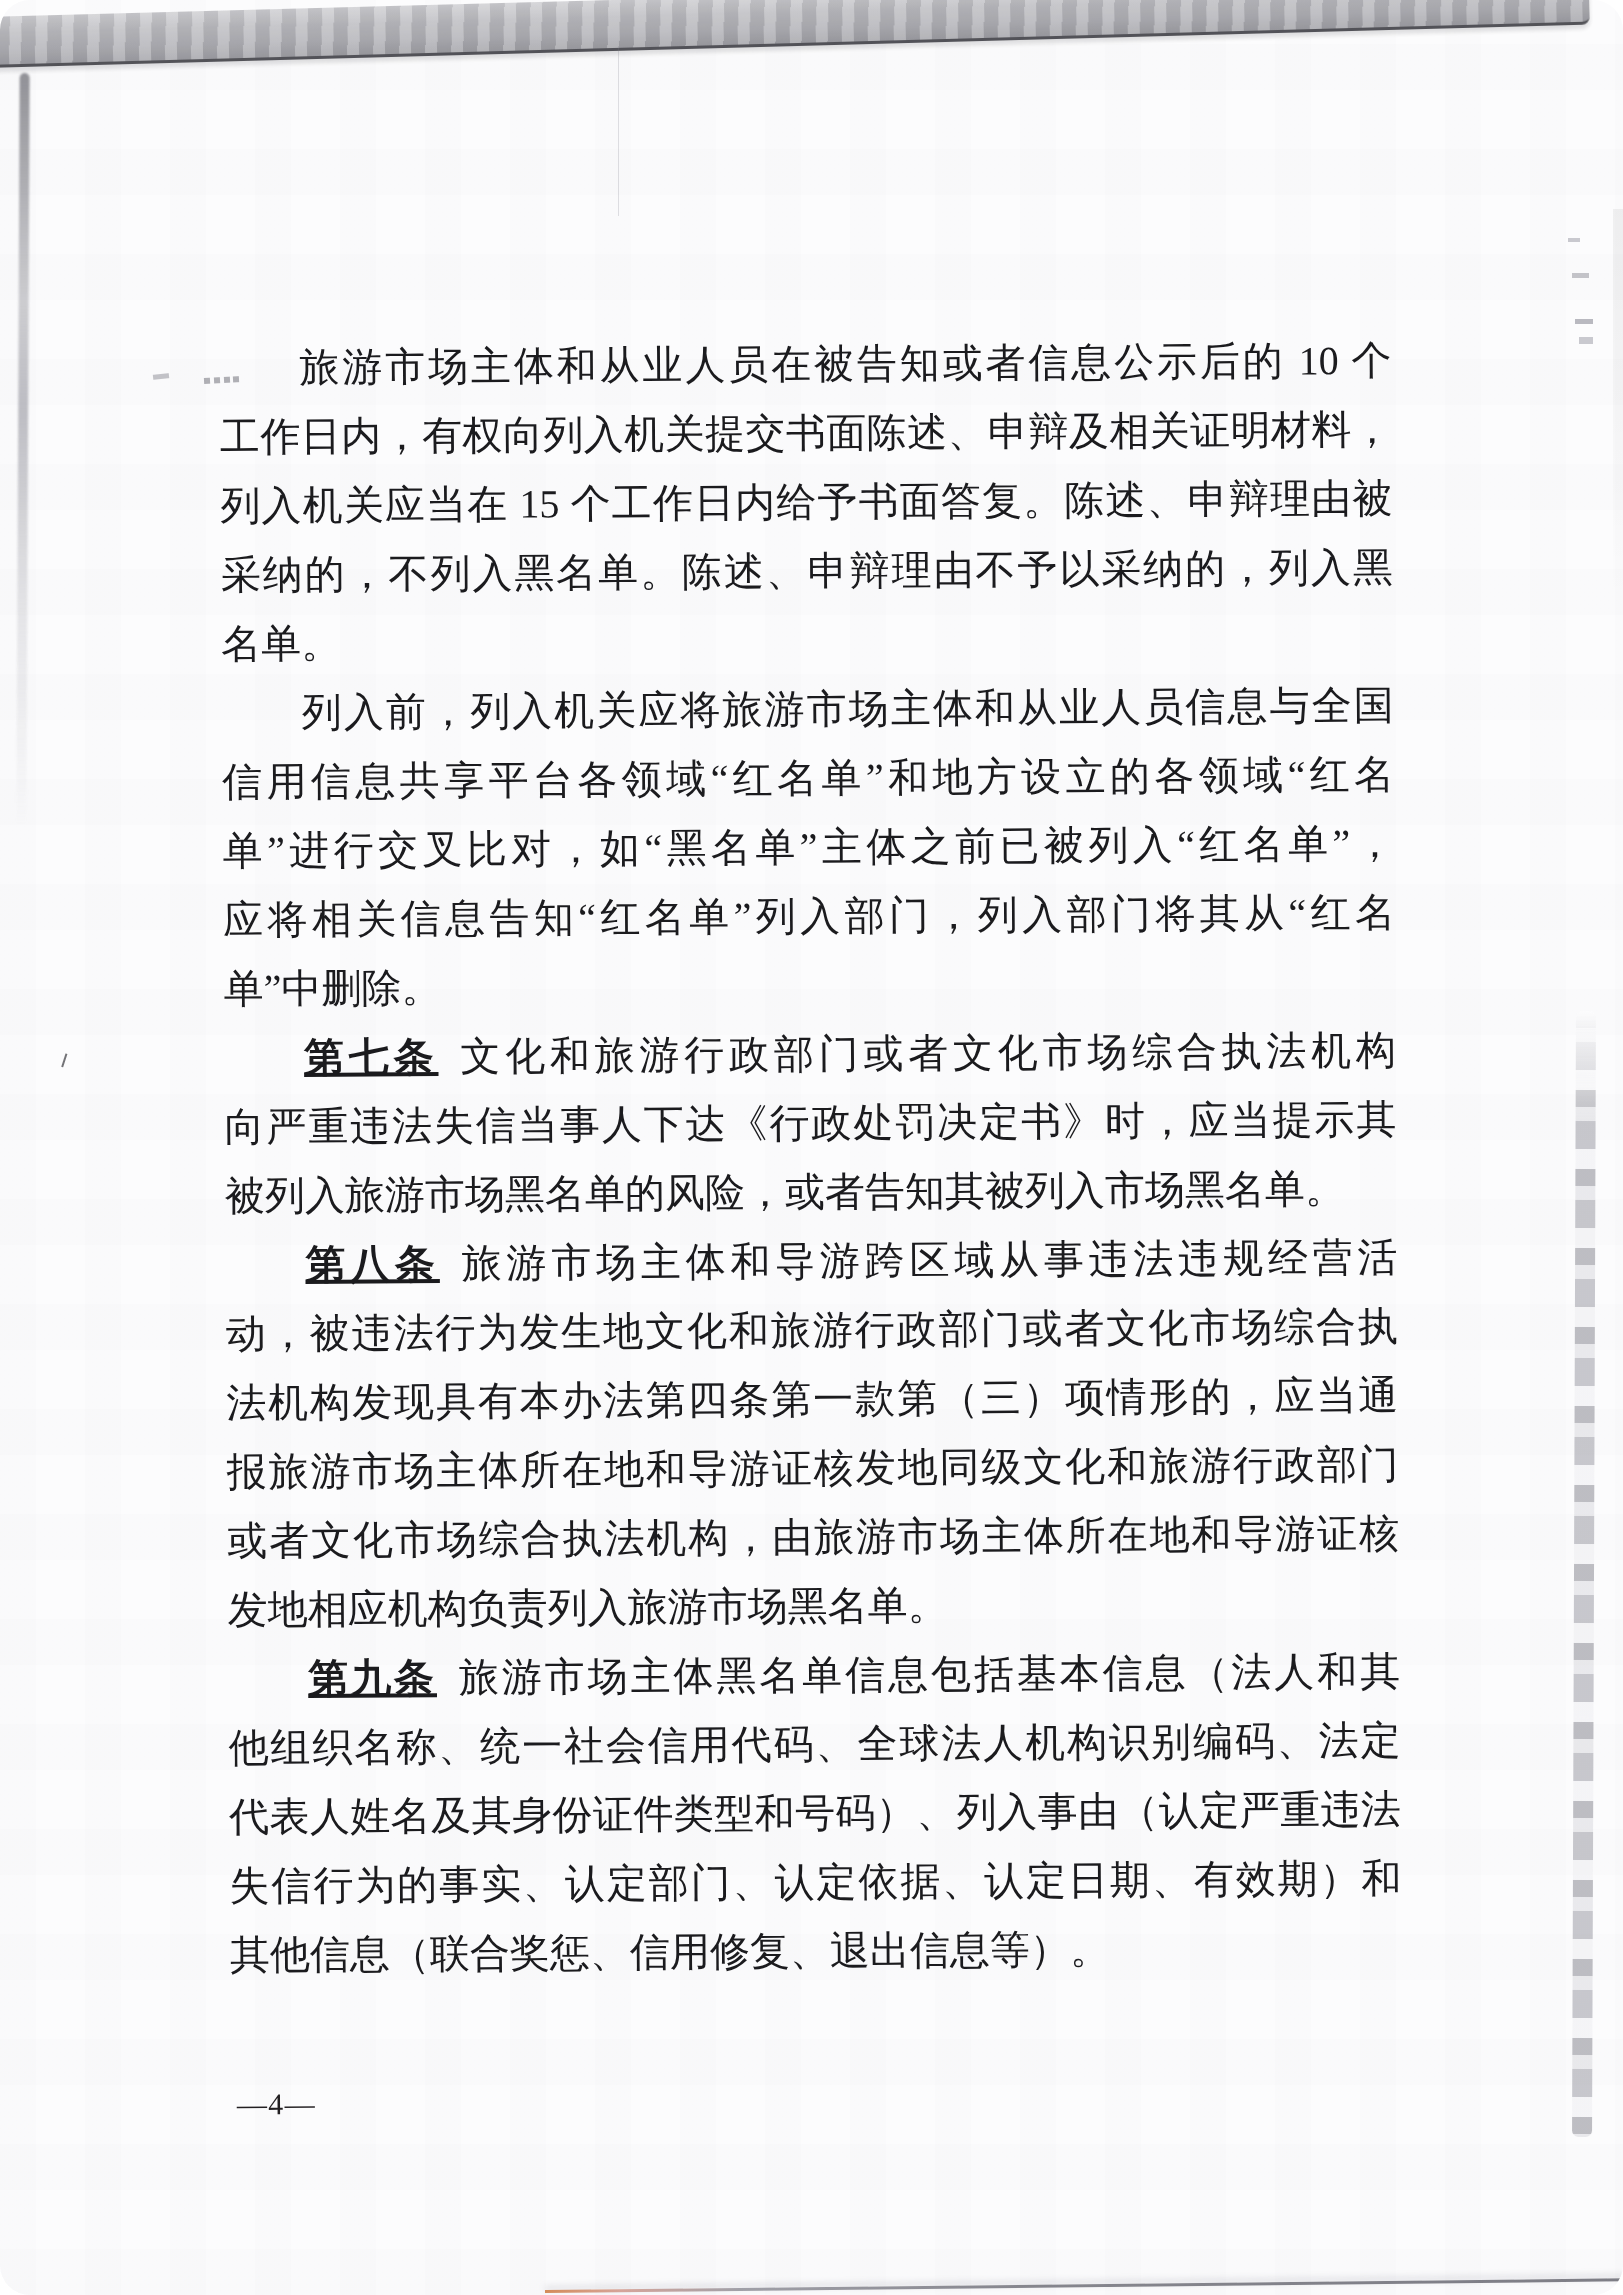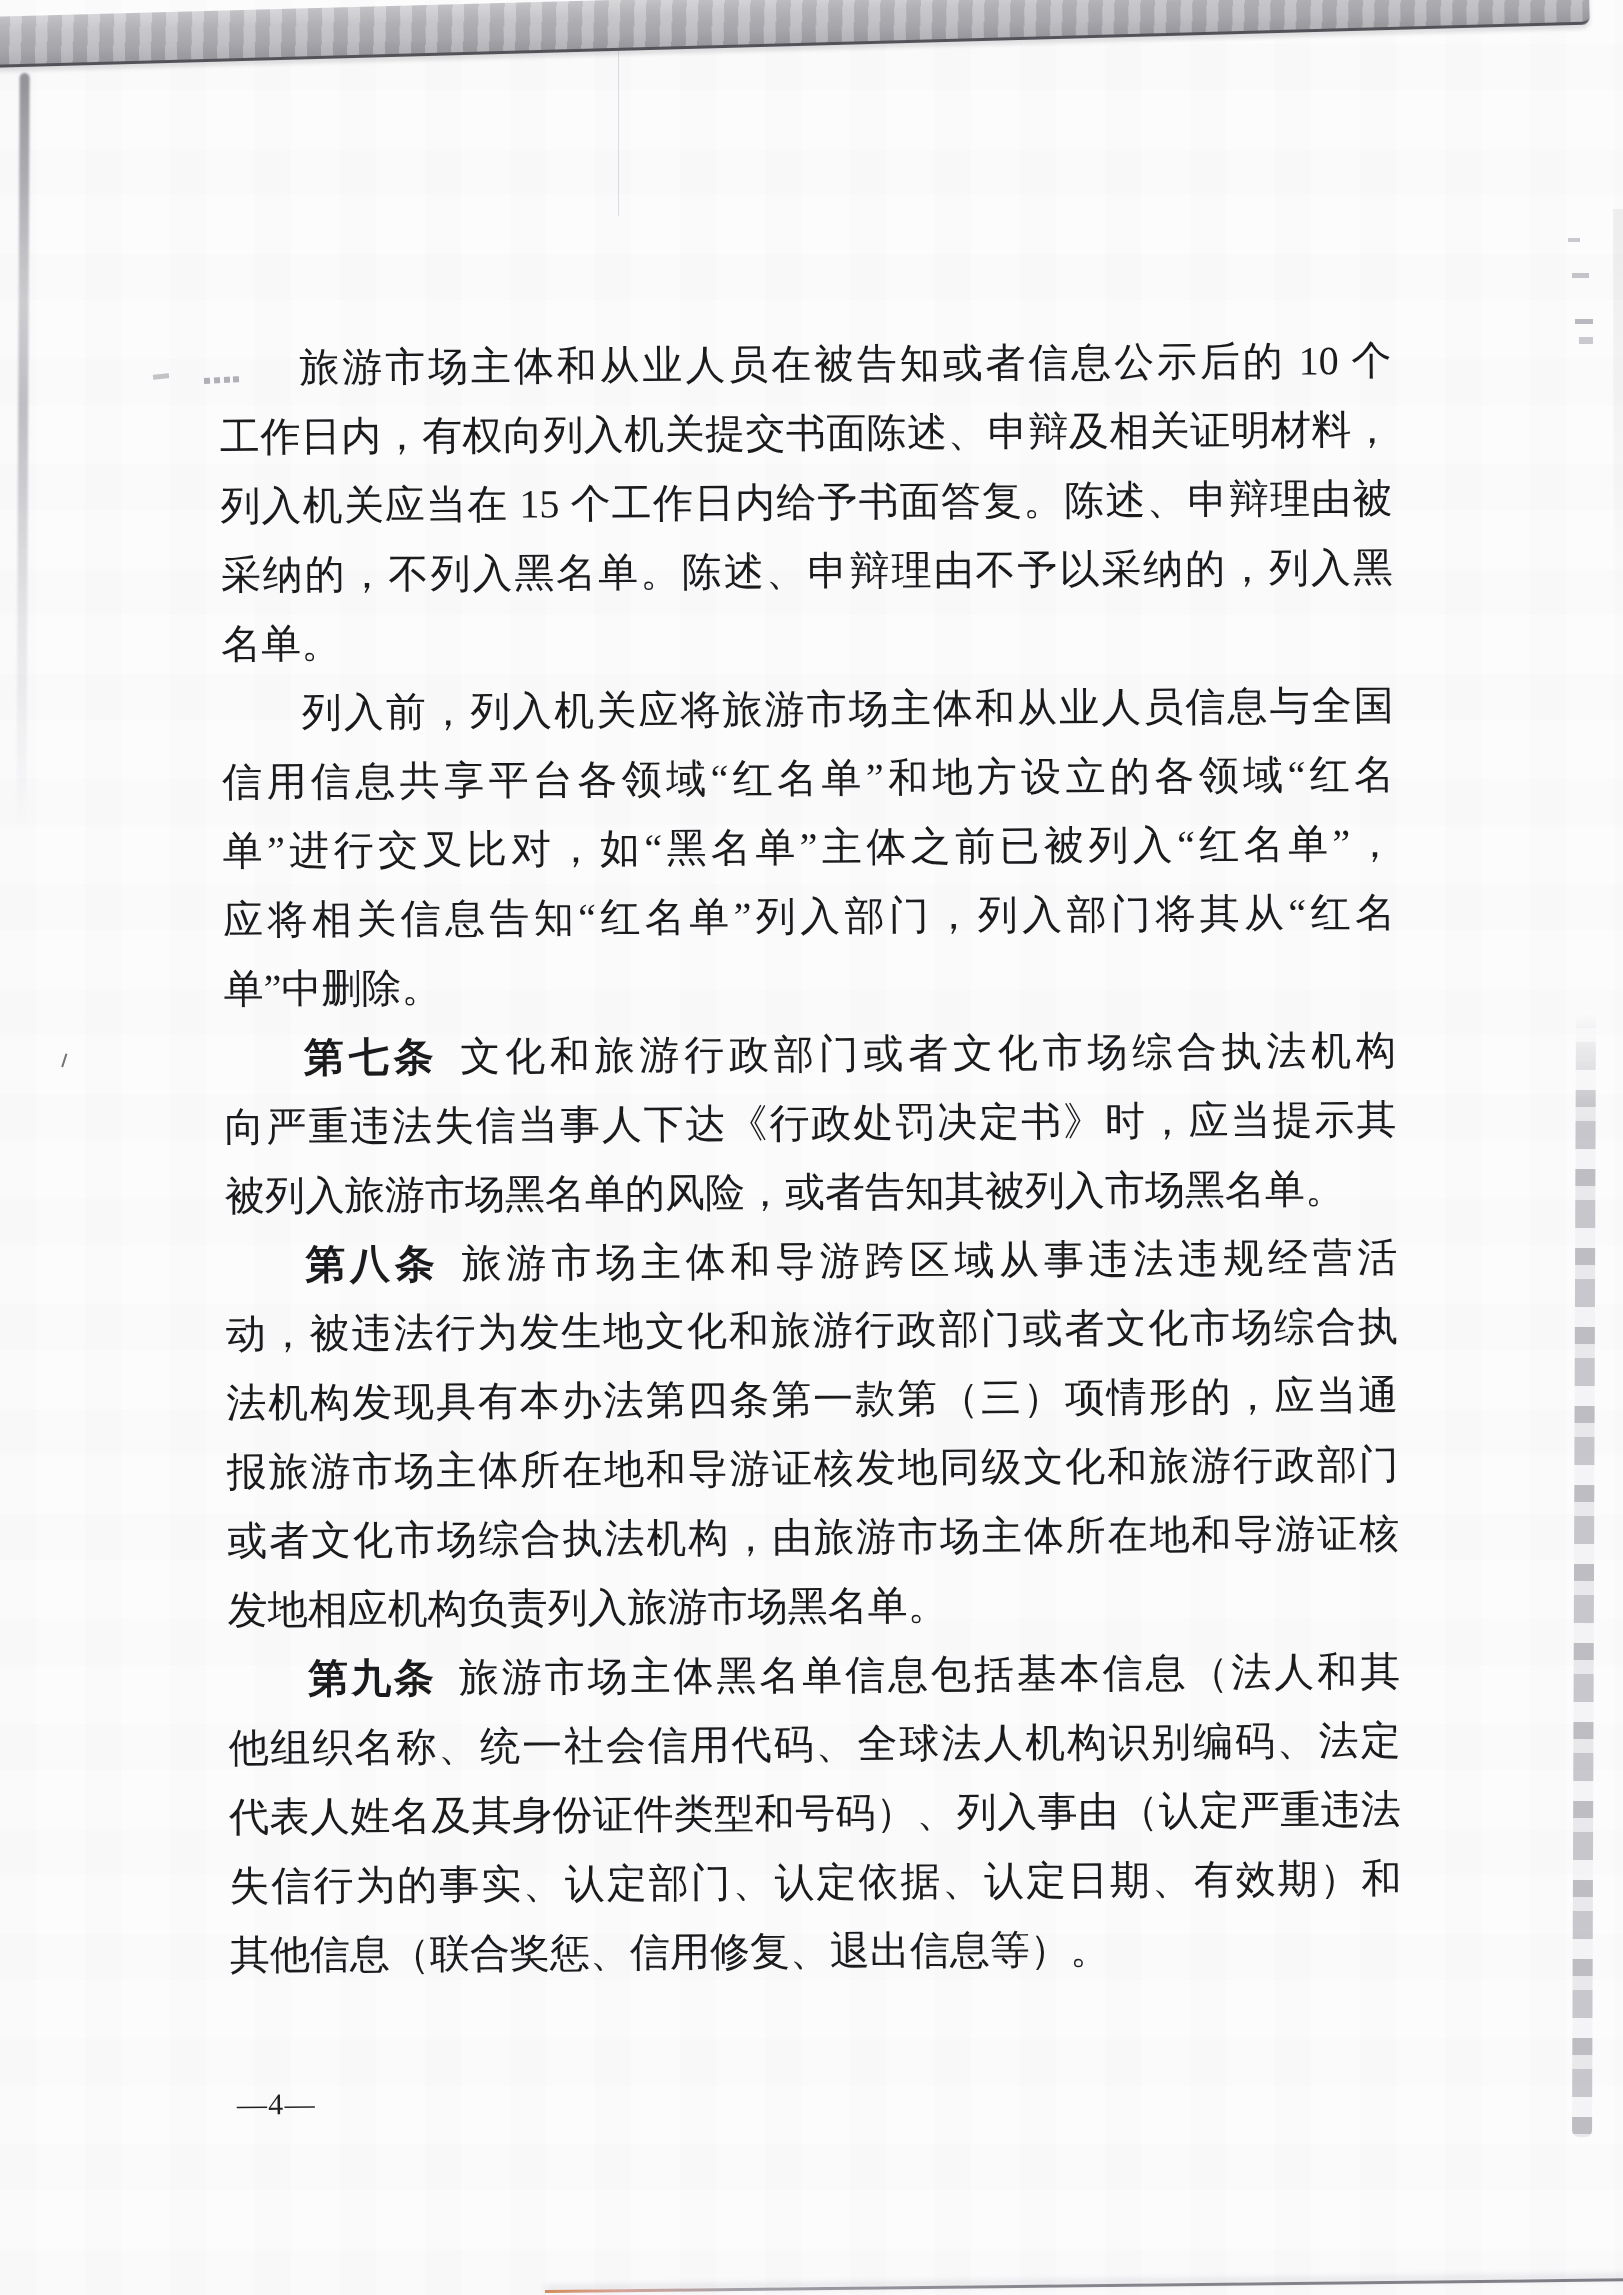--- a/index.html
+++ b/index.html
@@ -4,20 +4,21 @@
 <style>
   html,body{margin:0;padding:0;}
   body{
     width:1623px;height:2295px;
     background:#ffffff;
     font-family:"Liberation Serif","DejaVu Serif",serif;
   }
   .page{
     position:relative;width:1623px;height:2295px;overflow:hidden;
     background:#fcfcfd;
+    border-radius:30px;
   }
   
   .texture{
     position:absolute;inset:0;pointer-events:none;
     background:
       repeating-linear-gradient(90deg, rgba(80,80,100,0.013) 0 36px, rgba(0,0,0,0) 36px 85px),
       repeating-linear-gradient(0deg, rgba(80,80,100,0.010) 0 46px, rgba(0,0,0,0) 46px 105px);
   }
   
   .top-band{
@@ -102,21 +103,21 @@
     letter-spacing:0;
   }
   .line{
     height:69px;
     text-align:justify;
     text-align-last:justify;
     white-space:nowrap;
   }
   .line.para-start{text-indent:2em;}
   .line.para-end{text-align-last:left;white-space:normal;}
-  .lead{font-weight:700;margin-right:0.55em;}
+  .lead{font-weight:700;margin-right:0.55em;text-decoration:underline;}
   .page-number{
     position:absolute;left:223px;top:2089px;
     font-size:30px;color:#221f21;letter-spacing:1.3px;
   }
 </style>
 </head>
 <body>
 
 <div class="page">
   <div class="texture"></div>

